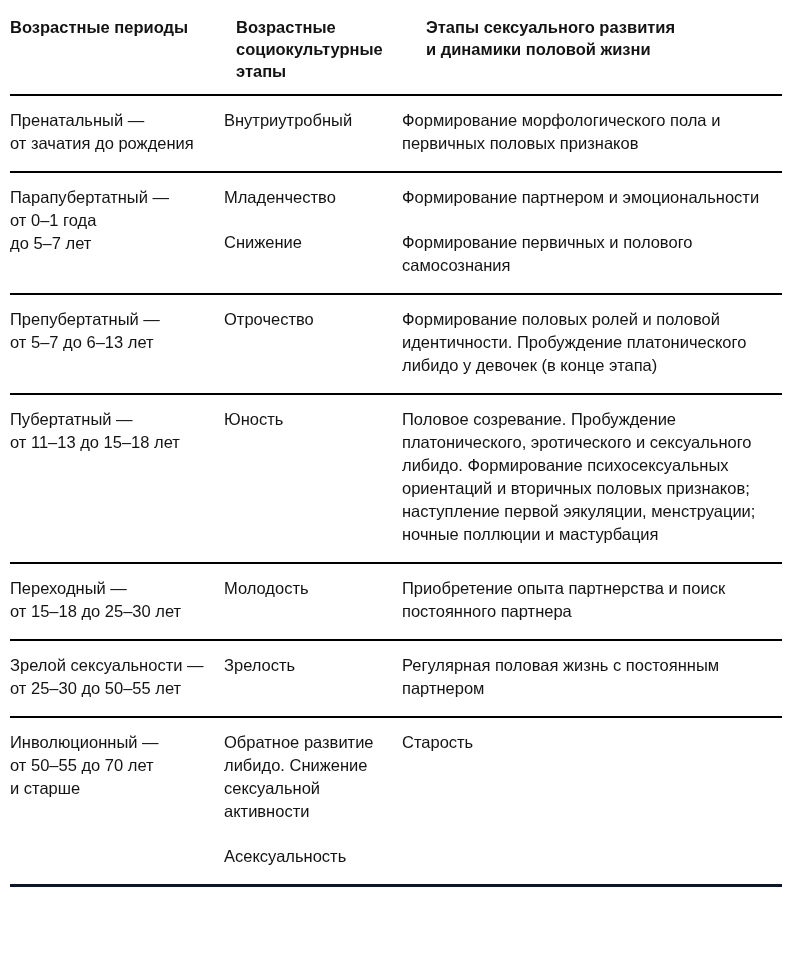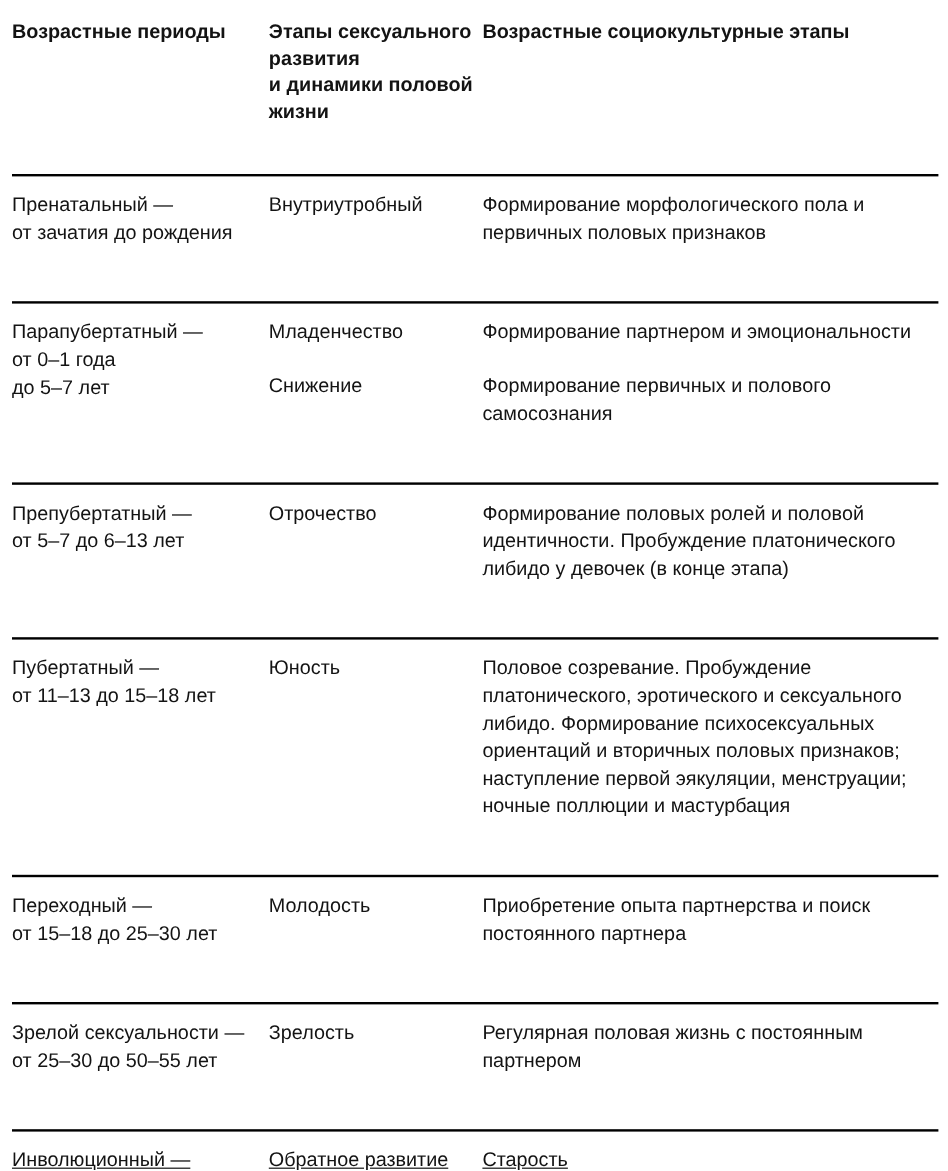--- a/index.html
+++ b/index.html
@@ -14,41 +14,39 @@
     color: #131313;
     -webkit-font-smoothing: antialiased;
   }
   .table {
     padding: 4px 8px 0 10px;
   }
   
   .thead {
     display: grid;
     grid-template-columns: 206px 170px 1fr;
-    column-gap: 8px;
+    column-gap: 20px;
     padding: 12px 0 12px 0;
   }
   .thead .hcell {
     font-weight: 700;
     font-size: 16.5px;
     line-height: 22px;
     white-space: pre-line;
   }
   
   .trow {
     display: grid;
     grid-template-columns: 206px 1fr;
     column-gap: 8px;
     border-top: 2.5px solid #000;
     padding: 13px 0 16px 0;
-    margin-top: 29px;
   }
   .trow:last-child {
-    border-bottom: 3px solid #a21caf;
-    text-decoration: underline;
+    border-bottom: 3px solid #0f172a;
   }
   .period {
     font-size: 16.5px;
     line-height: 23px;
     white-space: pre-line;
     font-weight: 500;
   }
   .pairs {
     display: grid;
     grid-template-columns: 170px 1fr;
@@ -67,23 +65,23 @@
     font-weight: 500;
   }
 </style>
 </head>
 <body>
 
 <div class="table">
 
   <div class="thead">
     <div class="hcell">Возрастные периоды</div>
+    <div class="hcell">Возрастные социокультурные этапы</div>
     <div class="hcell">Этапы сексуального развития
 и динамики половой жизни</div>
-    <div class="hcell">Возрастные социокультурные этапы</div>
   </div>
 
   <div class="trow">
     <div class="period">Пренатальный —
 от зачатия до рождения</div>
     <div class="pairs">
       <div class="stage">Внутриутробный</div>
       <div class="desc">Формирование морфологического пола и первичных половых признаков</div>
     </div>
   </div>

